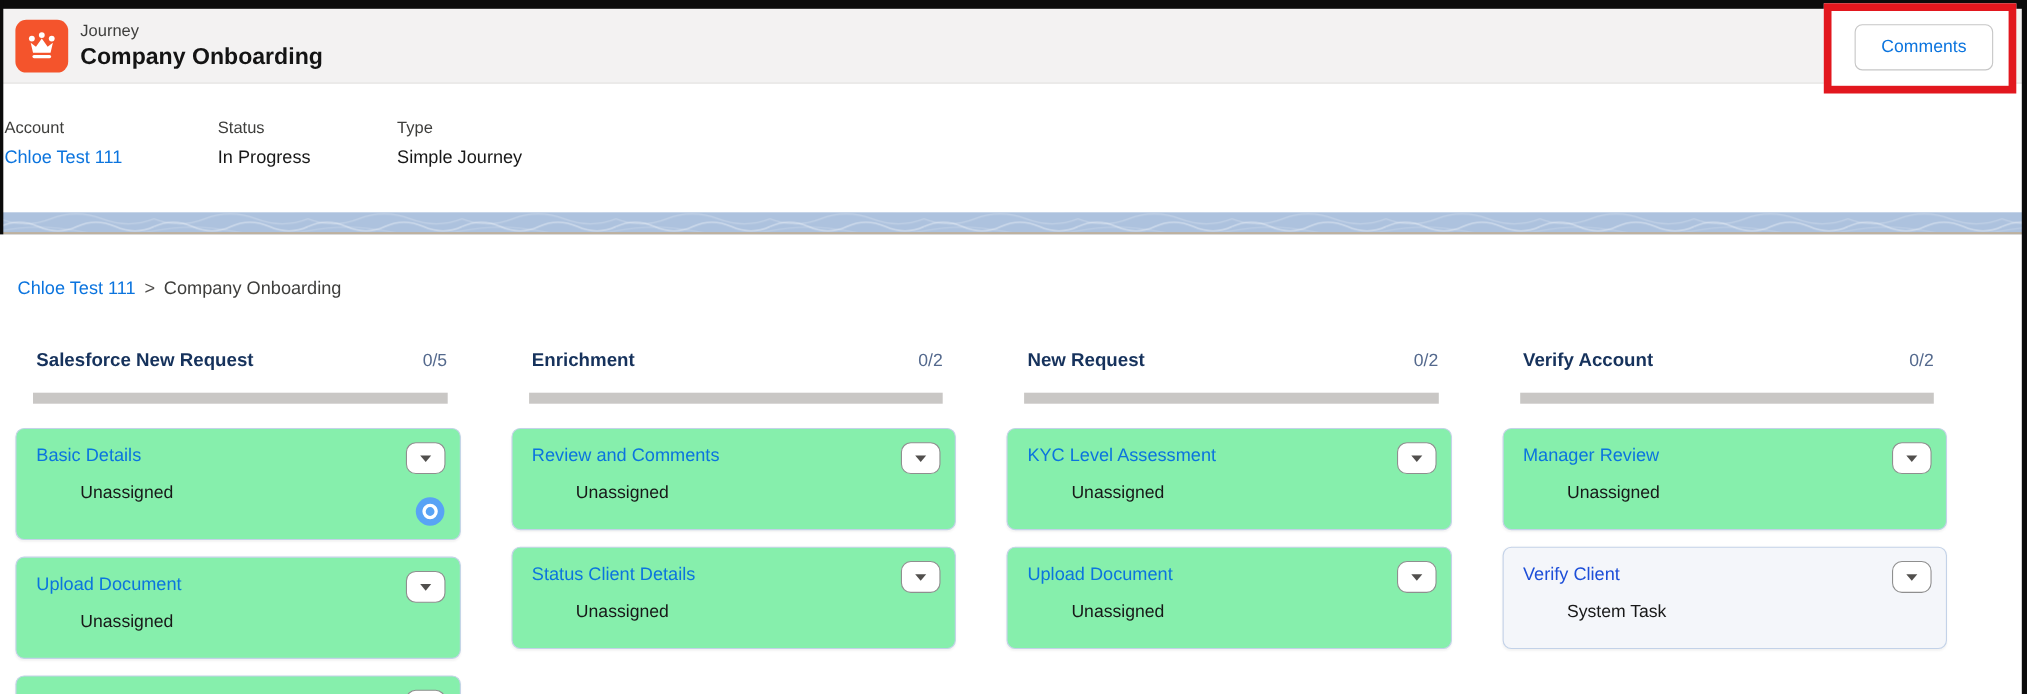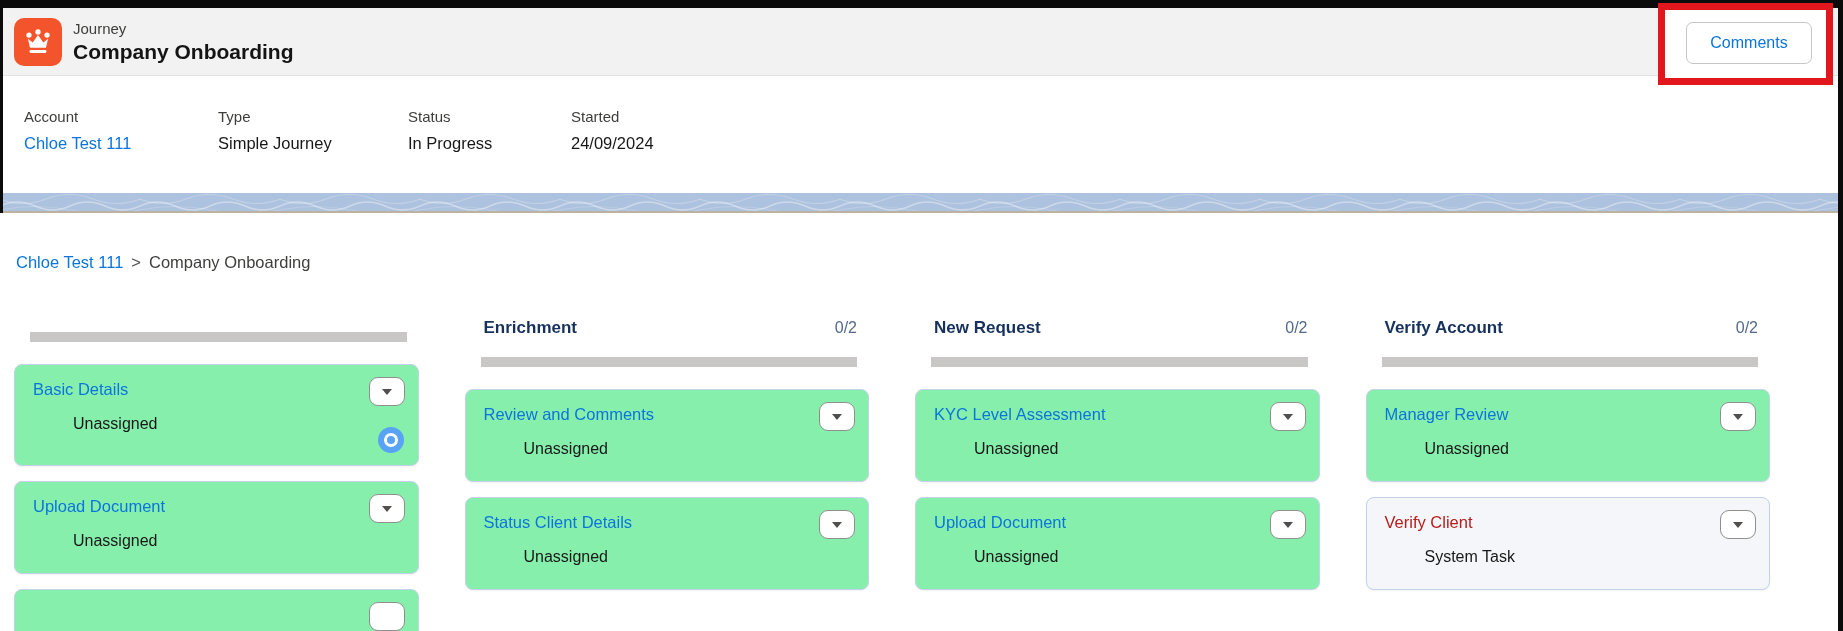--- a/index.html
+++ b/index.html
@@ -24,21 +24,21 @@
   
   .annotation-box { position:absolute; top:3px; left:1658px; width:175px; height:82px;
     border:7px solid #e2171e; background:#fff; z-index:55; }
   .comments-btn { position:absolute; top:22px; left:1686px; width:126px; height:42px; z-index:56;
     background:#fff; border:1px solid #c6c6c6; border-radius:7px; color:#0b74de; font-size:16px;
     display:flex; align-items:center; justify-content:center; cursor:pointer;
     font-family:"Liberation Sans", sans-serif; }
 
   
   .detail-bar { position:absolute; top:89px; left:0; width:100%; height:104px; background:#fff;
-    display:flex; padding:17px 0 0 24px; }
+    display:flex; padding:17px 0 0 4px; }
   .field { flex:0 0 auto; }
   .f-account { width:194px; } .f-type { width:190px; } .f-status { width:163px; } .f-started { width:165px; }
   .field .lbl { font-size:15px; color:#3e3e3c; line-height:22px; }
   .field .val { font-size:16.5px; color:#181818; line-height:26px; margin-top:2px; }
   .field .val.link { color:#0b74de; cursor:pointer; }
 
   
   .banner { position:absolute; top:193px; left:0; width:100%; height:20px;
     background:#adc2de; border-bottom:2px solid #bdb19f; overflow:hidden; }
   .banner svg { position:absolute; top:0; left:0; width:100%; height:100%; }
@@ -56,21 +56,21 @@
   .col-title { font-size:17px; font-weight:bold; color:#16325c; line-height:25px; }
   .col-count { font-size:16px; color:#54698d; }
   .col-bar { height:10px; background:#c9c7c5; margin:17px 12px 0 16px; }
   .cards { margin-top:22px; display:flex; flex-direction:column; gap:15px; }
 
   .card { position:relative; background:#86efac; border:1px solid #c3d2e8; border-radius:8px;
     padding:13px 52px 13px 18px; min-height:93px; box-shadow:0 1px 2px rgba(0,0,0,0.05); }
   .card.tall { min-height:102px; }
   .card.system { background:#f4f6fa; }
   .card-title { font-size:16.5px; line-height:22px; color:#0b74de; cursor:pointer; display:inline-block; }
-  .card-title.plain { color:#b91c1c; cursor:default; }
+  .card-title.plain { color:#1d4ed8; cursor:default; }
   .card-sub { font-size:16px; color:#181818; margin-top:13px; line-height:21px;margin-left:40px; }
   .dd-btn { position:absolute; top:12px; right:13px; width:36px; height:29px; background:#fff;
     border:1.5px solid #8f8f8f; border-radius:9px; display:flex; align-items:center; justify-content:center; cursor:pointer; }
   .caret { width:0; height:0; border-left:5px solid transparent; border-right:5px solid transparent;
     border-top:6px solid #514f4d; margin-top:1px; }
   .status-badge { position:absolute; bottom:12px; right:14px; width:26px; height:26px; border-radius:50%;
     background:#58a3f5; display:flex; align-items:center; justify-content:center; }
   .status-badge .ring { width:14px; height:14px; border-radius:50%; border:3px solid #fff; background:transparent; }
 </style>
 </head>
@@ -99,31 +99,27 @@
 </header>
 
 <div class="annotation-box"></div>
 <button class="comments-btn">Comments</button>
 
 <div class="detail-bar">
   <div class="field f-account">
     <div class="lbl">Account</div>
     <div class="val link">Chloe Test 111</div>
   </div>
+  <div class="field f-status">
+    <div class="lbl">Status</div>
+    <div class="val">In Progress</div>
+  </div>
   <div class="field f-type">
     <div class="lbl">Type</div>
     <div class="val">Simple Journey</div>
-  </div>
-  <div class="field f-status">
-    <div class="lbl">Status</div>
-    <div class="val">In Progress</div>
-  </div>
-  <div class="field f-started">
-    <div class="lbl">Started</div>
-    <div class="val">24/09/2024</div>
   </div>
 </div>
 
 <div class="banner">
   <svg preserveAspectRatio="none" aria-hidden="true">
     <defs>
       <pattern id="wv" width="140" height="20" patternUnits="userSpaceOnUse">
         <path d="M0 13 Q17 5 35 13 T70 13 T105 13 T140 13" stroke="rgba(255,255,255,0.38)" stroke-width="1.4" fill="none"></path>
         <path d="M0 6 Q23 15 46 6 T93 6 T140 6" stroke="rgba(255,255,255,0.24)" stroke-width="1.2" fill="none"></path>
         <path d="M0 17 Q35 10 70 17 T140 17" stroke="rgba(255,255,255,0.18)" stroke-width="1.2" fill="none"></path>
@@ -135,20 +131,24 @@
 
 <nav class="breadcrumb">
   <span class="crumb-link">Chloe Test 111</span>
   <span class="crumb-sep">&gt;</span>
   <span class="crumb-current">Company Onboarding</span>
 </nav>
 
 <div class="board">
 
   <section class="col">
+    <div class="col-head">
+      <span class="col-title">Salesforce New Request</span>
+      <span class="col-count">0/5</span>
+    </div>
     <div class="col-bar"></div>
     <div class="cards">
       <div class="card tall">
         <span class="card-title">Basic Details</span>
         <div class="card-sub">Unassigned</div>
         <button class="dd-btn">
             <span class="caret"></span>
           </button>
         <span class="status-badge">
             <span class="ring"></span>

